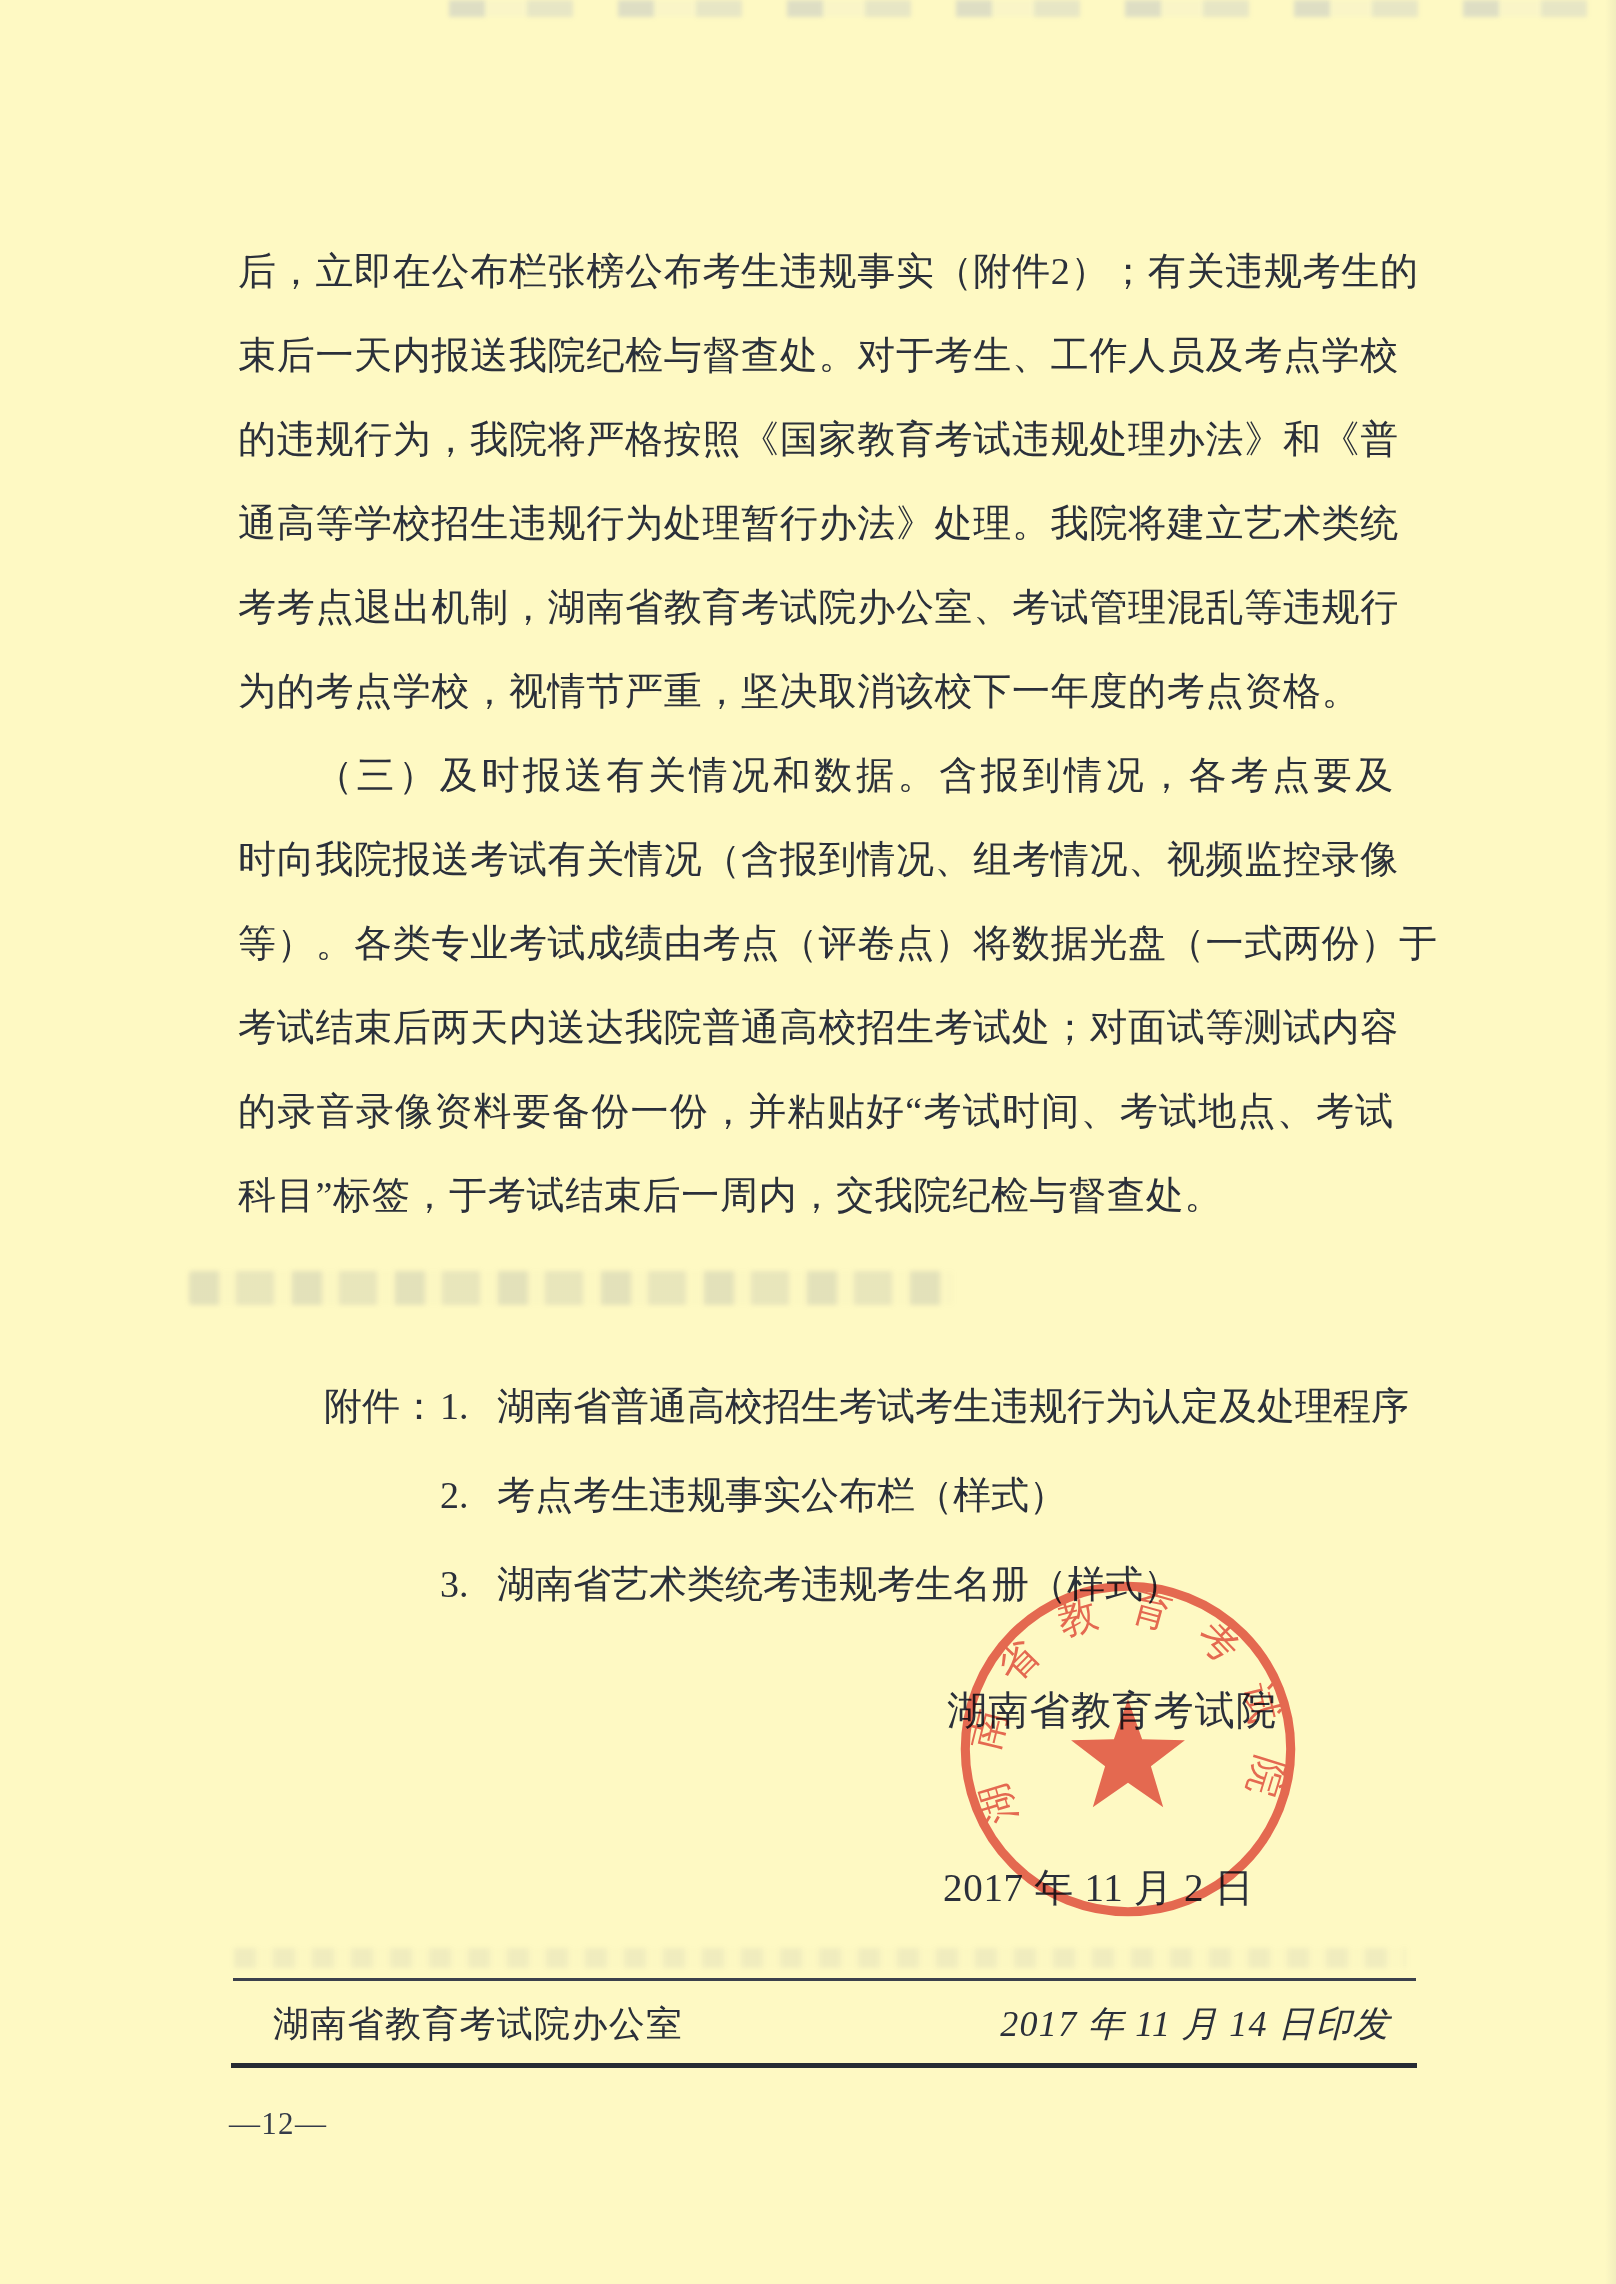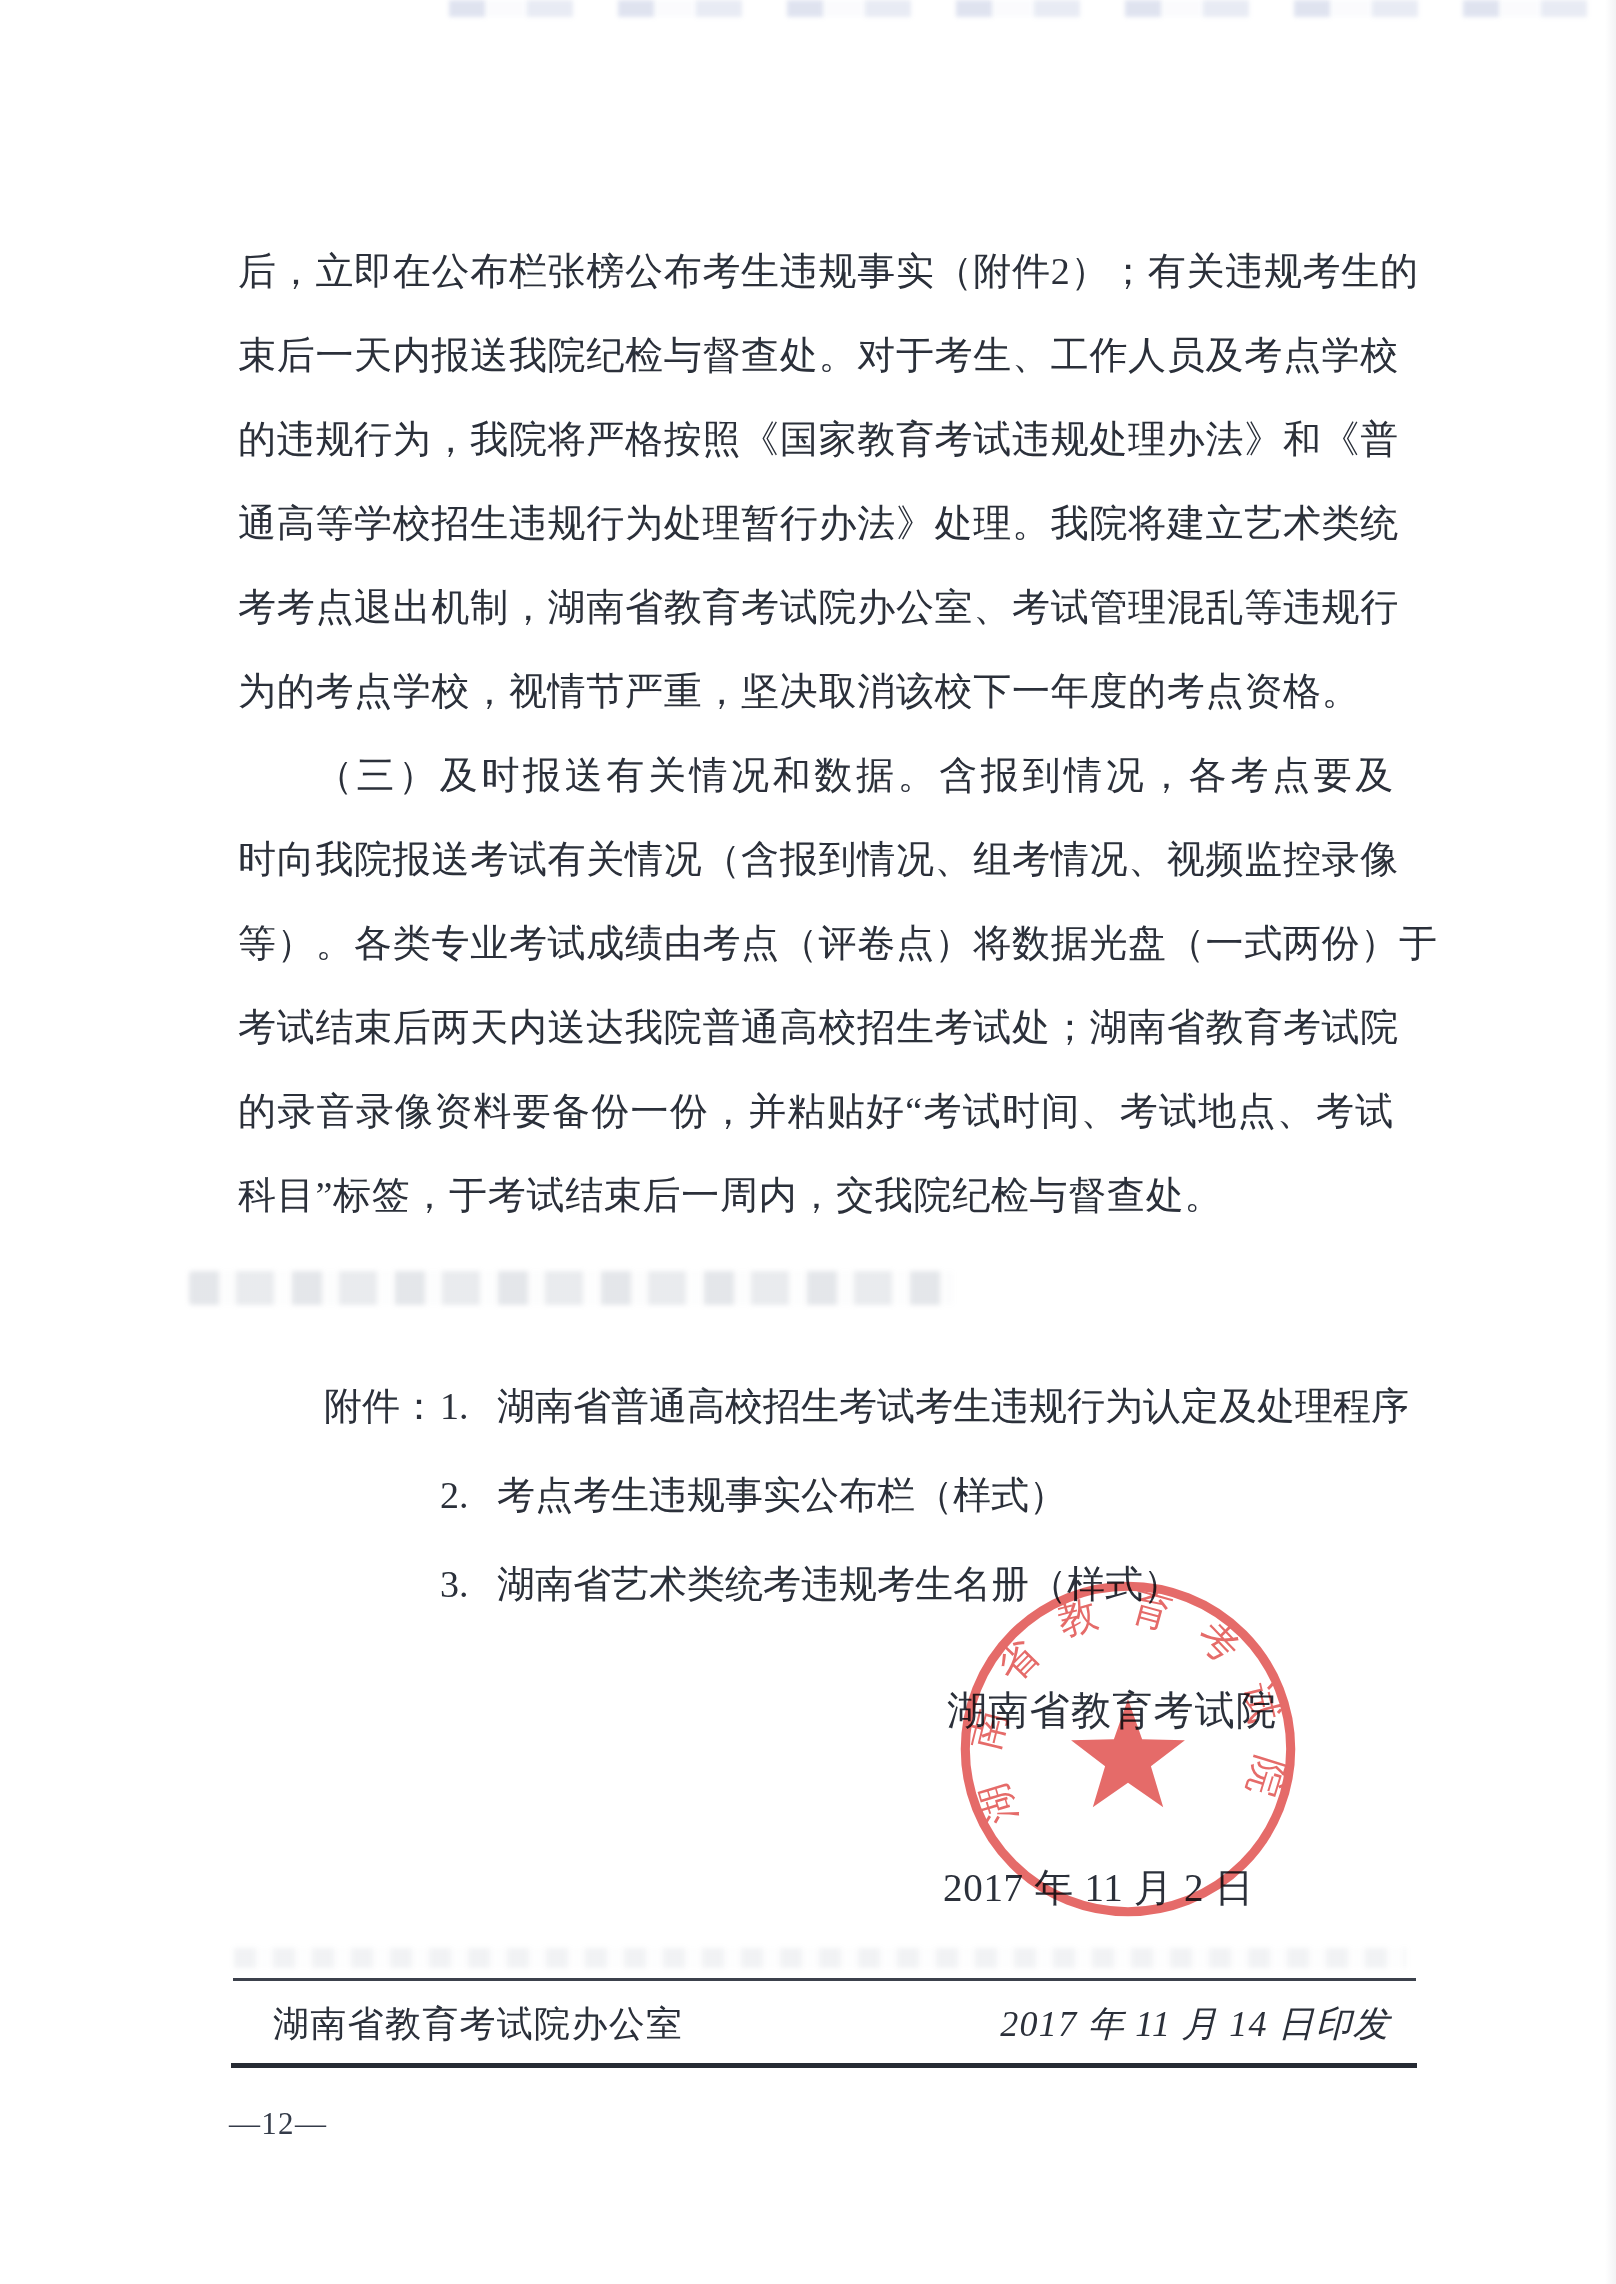--- a/index.html
+++ b/index.html
@@ -4,21 +4,21 @@
 <style>
   html, body {
     margin: 0;
     padding: 0;
     background: #e8e8e6;
   }
   .page {
     position: relative;
     width: 1617px;
     height: 2284px;
-    background: #ffffff;
+    background: #fef9c3;
     overflow: hidden;
     font-family: "Liberation Serif", "DejaVu Serif", serif;
     color: #2b303a;
   }
 
   
   .smudge-top {
     position: absolute;
     left: 449px; top: 0; width: 1167px; height: 17px;
     background: repeating-linear-gradient(90deg,
@@ -159,21 +159,21 @@
   <div class="body-text">
     <div class="line">后，立即在公布栏张榜公布考生违规事实（附件2）；有关违规考生的</div>
     <div class="line">束后一天内报送我院纪检与督查处。对于考生、工作人员及考点学校</div>
     <div class="line">的违规行为，我院将严格按照《国家教育考试违规处理办法》和《普</div>
     <div class="line">通高等学校招生违规行为处理暂行办法》处理。我院将建立艺术类统</div>
     <div class="line">考考点退出机制，湖南省教育考试院办公室、考试管理混乱等违规行</div>
     <div class="line no-just">为的考点学校，视情节严重，坚决取消该校下一年度的考点资格。</div>
     <div class="line indent">（三）及时报送有关情况和数据。含报到情况，各考点要及</div>
     <div class="line">时向我院报送考试有关情况（含报到情况、组考情况、视频监控录像</div>
     <div class="line">等）。各类专业考试成绩由考点（评卷点）将数据光盘（一式两份）于</div>
-    <div class="line">考试结束后两天内送达我院普通高校招生考试处；湖南省教育考试院</div>
+    <div class="line">考试结束后两天内送达我院普通高校招生考试处；对面试等测试内容</div>
     <div class="line">的录音录像资料要备份一份，并粘贴好“考试时间、考试地点、考试</div>
     <div class="line no-just">科目”标签，于考试结束后一周内，交我院纪检与督查处。</div>
   </div>
 
   <div class="attachments">
     <div class="attach-row">
       <span>附件：</span>
       <span>1.</span>
       <span>湖南省普通高校招生考试考生违规行为认定及处理程序</span>
     </div>

